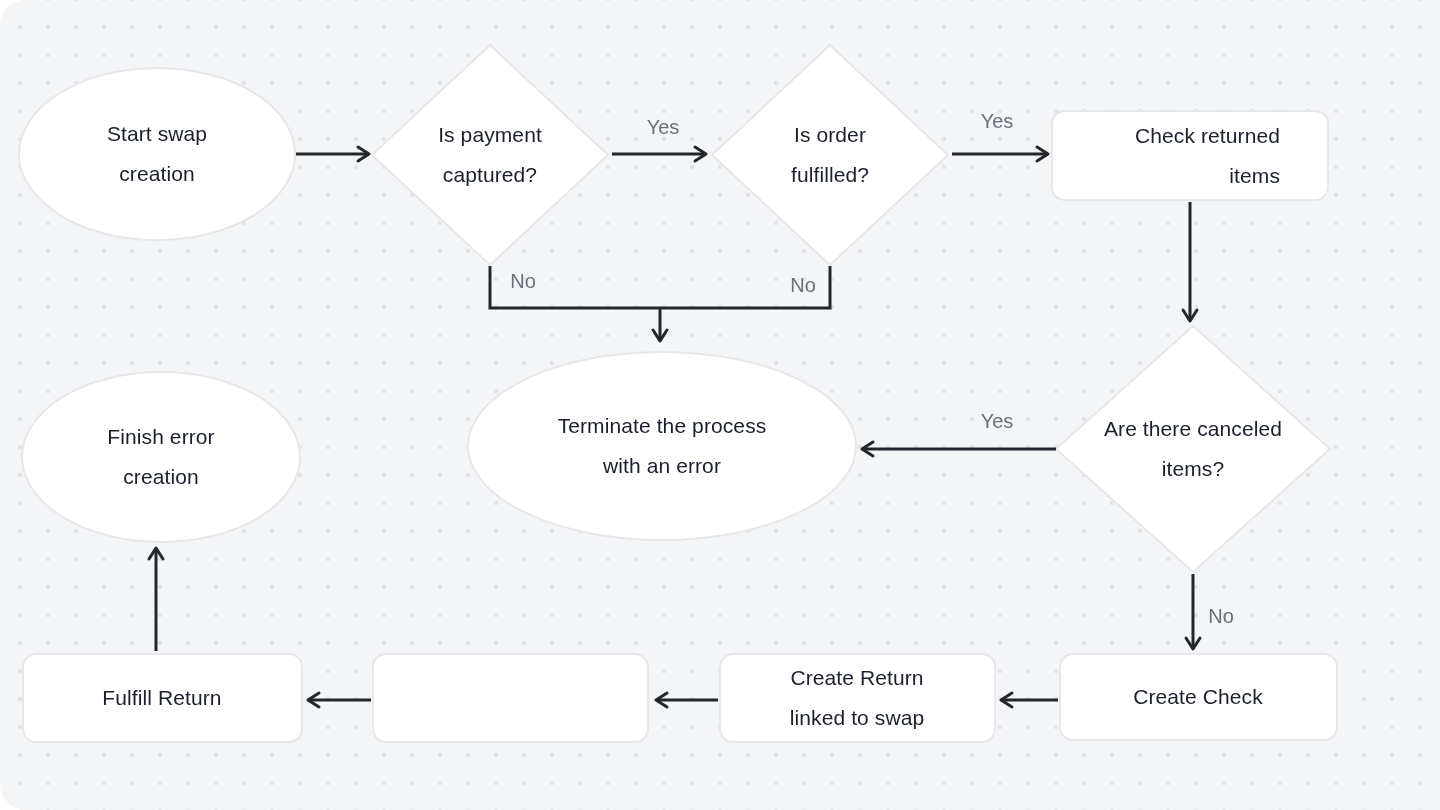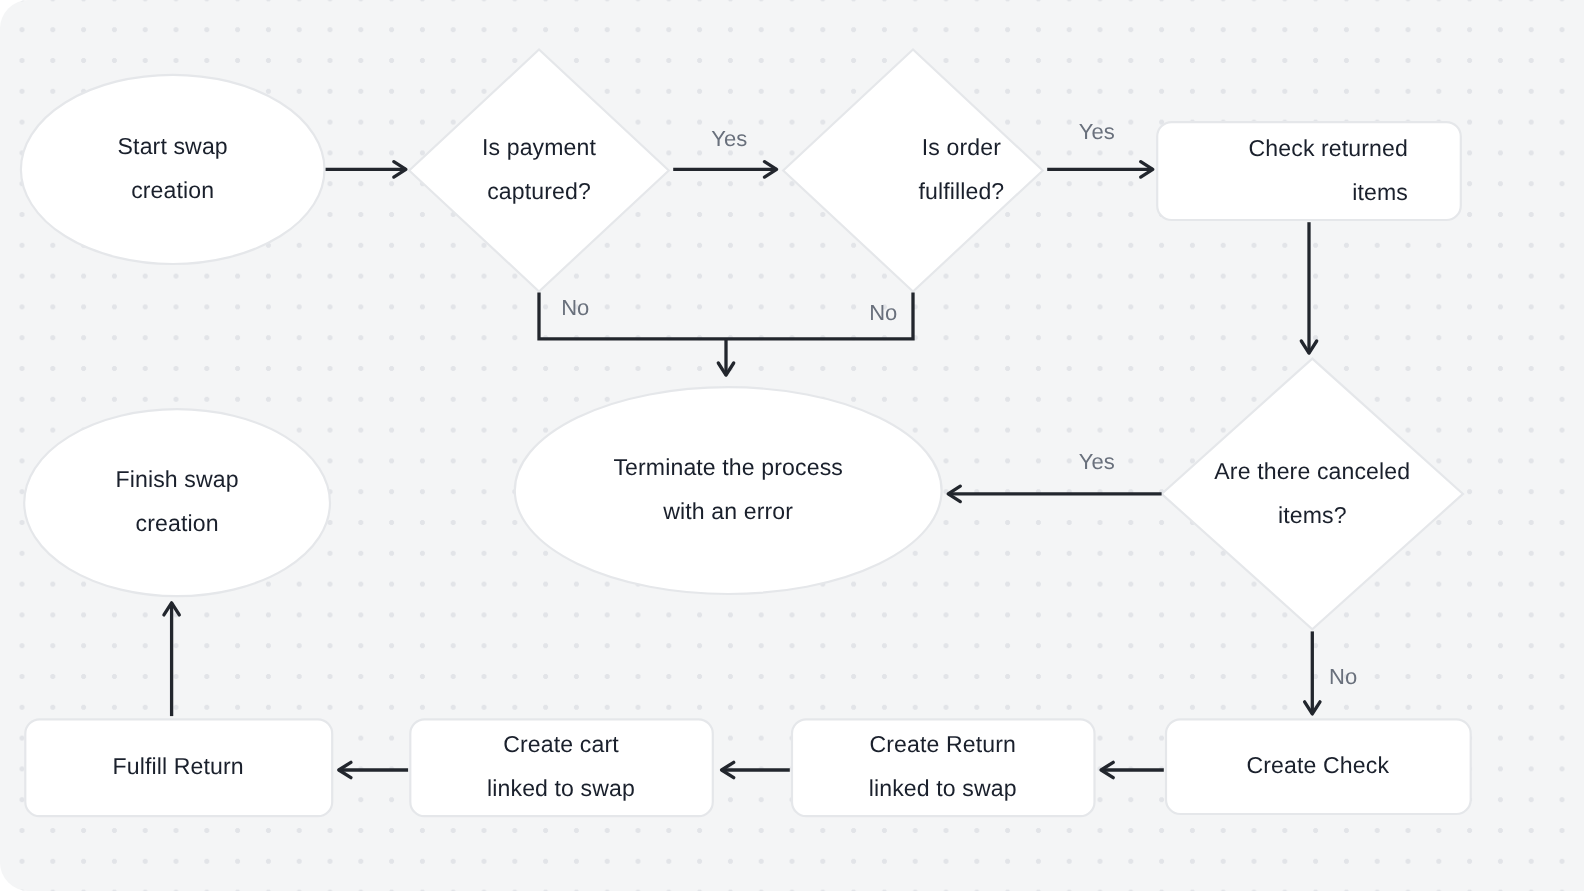--- a/index.html
+++ b/index.html
@@ -87,27 +87,26 @@
     <path class="edge" d="M1056,449 H862" marker-end="url(#arrowhead)"></path>
     <path class="edge" d="M1193,574 V649" marker-end="url(#arrowhead)"></path>
     <path class="edge" d="M1058,700 H1001" marker-end="url(#arrowhead)"></path>
     <path class="edge" d="M718,700 H656" marker-end="url(#arrowhead)"></path>
     <path class="edge" d="M371,700 H308" marker-end="url(#arrowhead)"></path>
     <path class="edge" d="M156,651 V548" marker-end="url(#arrowhead)"></path>
   </svg>
 
   <div class="node-label" style="left:87px;  top:69px;  width:140px; height:170px;">Start swap creation</div>
   <div class="node-label" style="left:420px; top:75px;  width:140px; height:160px;">Is payment captured?</div>
-  <div class="node-label" style="left:814px; top:75px;  width:120px; height:160px;">Is order fulfilled?</div>
+  <div class="node-label" style="left:770px; top:75px;  width:120px; height:160px;">Is order fulfilled?</div>
   <div class="node-label" style="left:1100px;top:111px; width:180px; height:89px;text-align:right;">Check returned items</div>
   <div class="node-label" style="left:547px; top:352px; width:230px; height:188px;">Terminate the process with an error</div>
   <div class="node-label" style="left:1098px;top:389px; width:190px; height:120px;">Are there canceled items?</div>
-  <div class="node-label" style="left:91px;  top:372px; width:140px; height:170px;">Finish swap creation</div>
+  <div class="node-label" style="left:91px;  top:372px; width:140px; height:170px;">Finish error creation</div>
   <div class="node-label" style="left:42px;  top:654px; width:240px; height:88px;">Fulfill Return</div>
-  <div class="node-label" style="left:430px; top:654px; width:160px; height:88px;">Create cart linked to swap</div>
   <div class="node-label" style="left:767px; top:654px; width:180px; height:88px;">Create Return linked to swap</div>
   <div class="node-label" style="left:1088px;top:654px; width:220px; height:85px;">Create Check</div>
 
   <span class="edge-label" style="left:663px;  top:127px;">Yes</span>
   <span class="edge-label" style="left:997px;  top:121px;">Yes</span>
   <span class="edge-label" style="left:523px;  top:281px;">No</span>
   <span class="edge-label" style="left:803px;  top:285px;">No</span>
   <span class="edge-label" style="left:997px;  top:421px;">Yes</span>
   <span class="edge-label" style="left:1221px; top:616px;">No</span>
 

